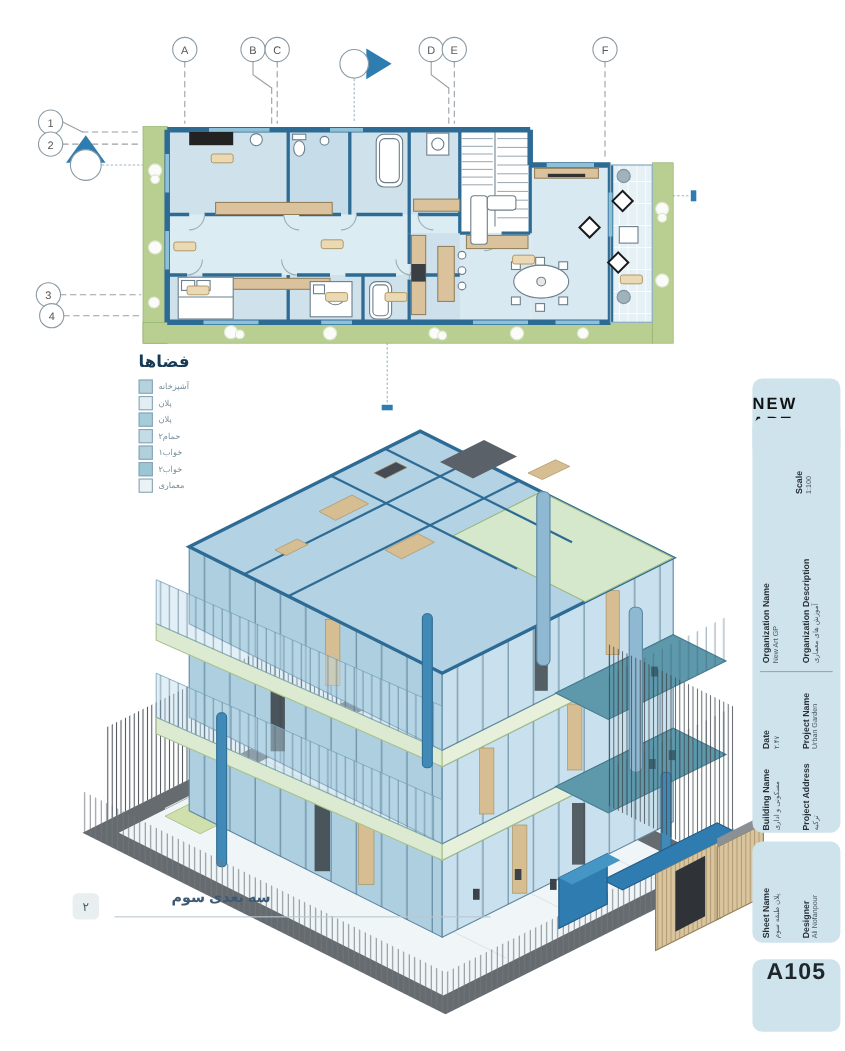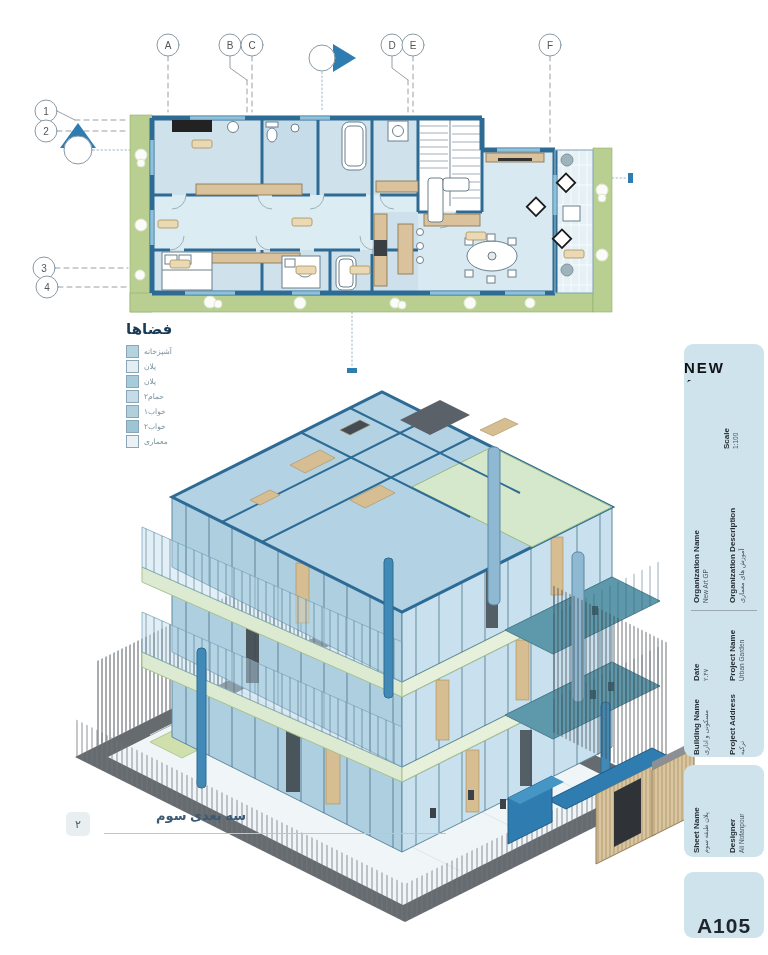--- a/index.html
+++ b/index.html
@@ -18,21 +18,21 @@
           font-size:11px;color:#44606f;display:flex;align-items:center;justify-content:center;}
   .vl-text{position:absolute;left:38px;top:0;width:142px;text-align:right;font-size:13px;font-weight:bold;color:#3d5a74;direction:rtl;}
   .vl-line{position:absolute;left:38px;top:25px;width:342px;border-top:1px solid #b9c7d1;}
   
   .tb-panel{position:absolute;left:684px;width:80px;background:#cfe3ec;border-radius:9px;z-index:2;}
   #tb-logo{top:300px;height:72px;display:flex;flex-direction:column;align-items:center;justify-content:center;margin-top:44px;}
   .logo-name{font-size:15px;font-weight:800;letter-spacing:2px;color:#101214;}
   .logo-url{font-size:6px;color:#8a949b;margin-top:2px;}
   #tb-main{top:380px;height:377px;}
   #tb-sheet{top:765px;height:92px;}
-  #tb-num{top:872px;height:66px;display:flex;align-items:flex-end;justify-content:center;}
+  #tb-num{top:872px;height:66px;display:flex;align-items:flex-start;justify-content:center;}
   .sheet-number{font-size:21px;color:#1e262c;letter-spacing:1px;font-weight:600;}
   .rot{position:absolute;top:0;left:0;transform-origin:0 0;}
   .rot-main{width:377px;height:80px;transform:translateY(377px) rotate(-90deg);}
   .rot-sheet{width:92px;height:80px;transform:translateY(92px) rotate(-90deg);}
   .pair{position:absolute;white-space:nowrap;}
   .tb-label{font-size:8px;font-weight:bold;color:#272f36;}
   .tb-value{font-size:6.5px;color:#49565f;margin-top:1px;}
   .fa{direction:rtl;text-align:left;}
   .tb-div{position:absolute;left:146px;top:7px;height:66px;border-left:1px solid #9aa9b2;}
 </style>

